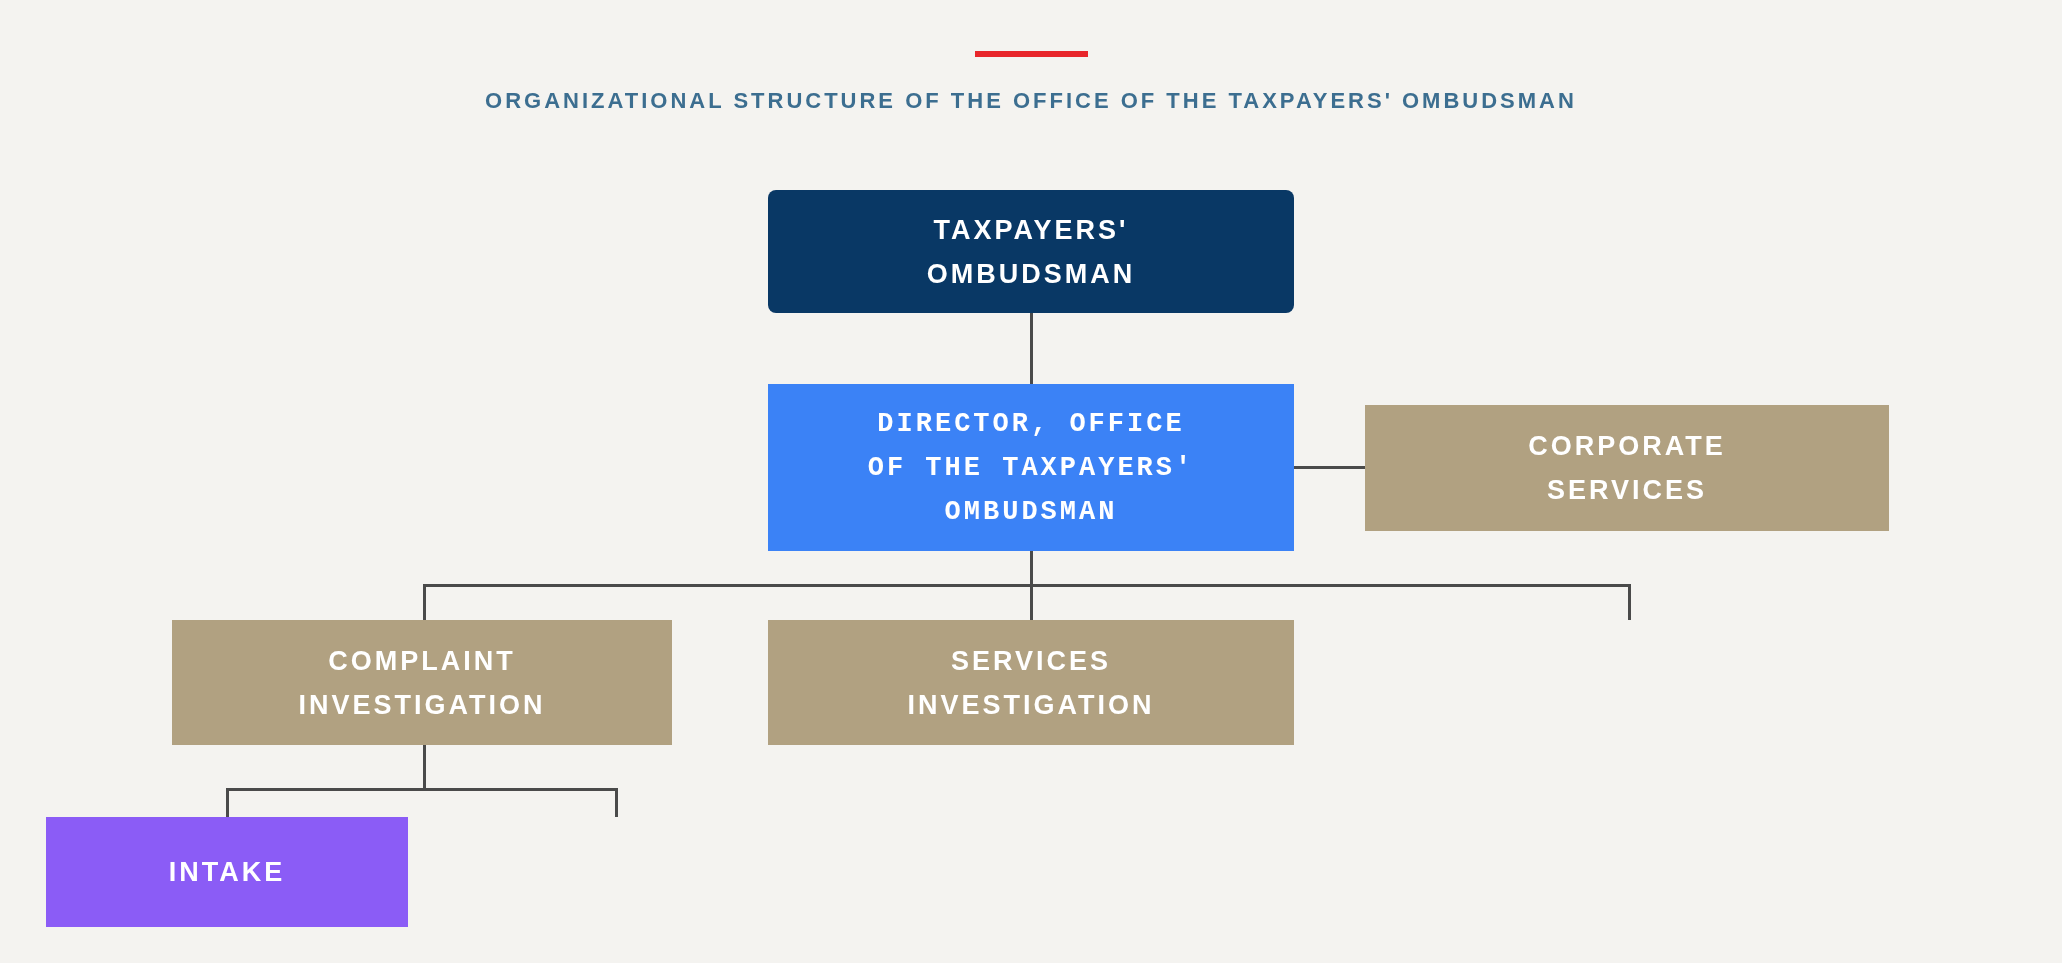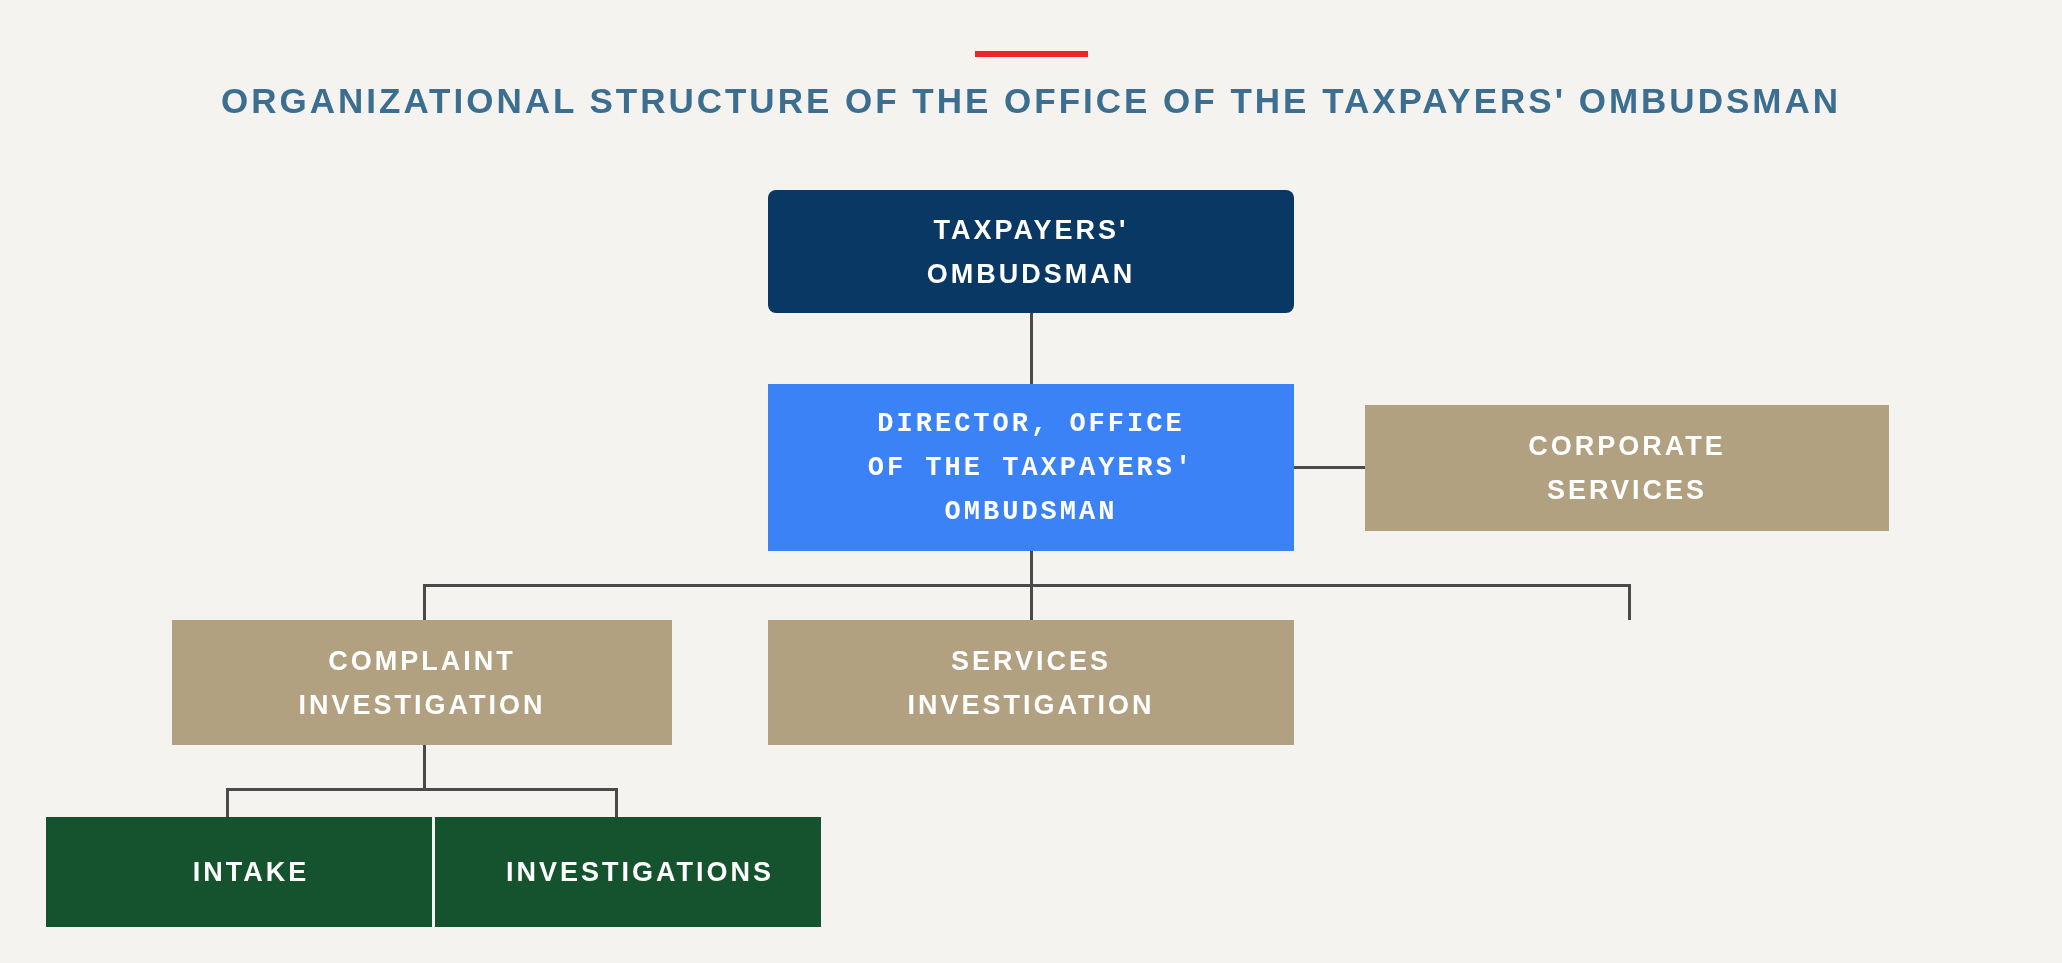--- a/index.html
+++ b/index.html
@@ -26,21 +26,21 @@
     background: #e8262b;
   }
   .title {
     position: absolute;
     left: 0;
     top: 82px;
     width: 2062px;
     margin: 0;
     text-align: center;
     color: #3c6e90;
-    font-size: 35px;
+    font-size: 22px;
     font-weight: 700;
     letter-spacing: 3px;
     line-height: 38px;
     white-space: nowrap;
   }
 
   
   .connector {
     position: absolute;
     background: #4a4a4a;
@@ -58,21 +58,21 @@
     color: #ffffff;
     font-size: 27px;
     font-weight: 700;
     letter-spacing: 3px;
     line-height: 44px;
     white-space: pre-line;
   }
   .navy  { background: #093865; }
   .steel { background: #3b82f6; font-family: Liberation Mono, monospace; }
   .tan   { background: #b1a181; }
-  .sage  { background: #14532d; padding-left: 24px; }
+  .sage  { background: #8b5cf6; }
 
   .node-ombudsman      { left: 768px;  top: 190px; width: 526px; height: 123px; border-radius: 8px; }
   .node-director       { left: 768px;  top: 384px; width: 526px; height: 167px; }
   .node-corporate      { left: 1365px; top: 405px; width: 524px; height: 126px; }
   .node-complaint      { left: 172px;  top: 620px; width: 500px; height: 125px; }
   .node-systemic       { left: 768px;  top: 620px; width: 526px; height: 125px; }
   .node-communications { left: 1363px; top: 620px; width: 526px; height: 125px; }
   .node-intake         { left: 46px;   top: 817px; width: 362px; height: 110px; }
   .node-investigations { left: 435px;  top: 817px; width: 362px; height: 110px; }
 </style>
@@ -120,17 +120,14 @@
   <div class="node tan node-systemic">
     <span class="node-label">SERVICES
 INVESTIGATION</span>
   </div>
 
 
   <div class="node sage node-intake">
     <span class="node-label">INTAKE</span>
   </div>
 
-  <div class="node sage node-investigations">
-    <span class="node-label">INVESTIGATIONS</span>
-  </div>
 
 </div>
 
 </body></html>

